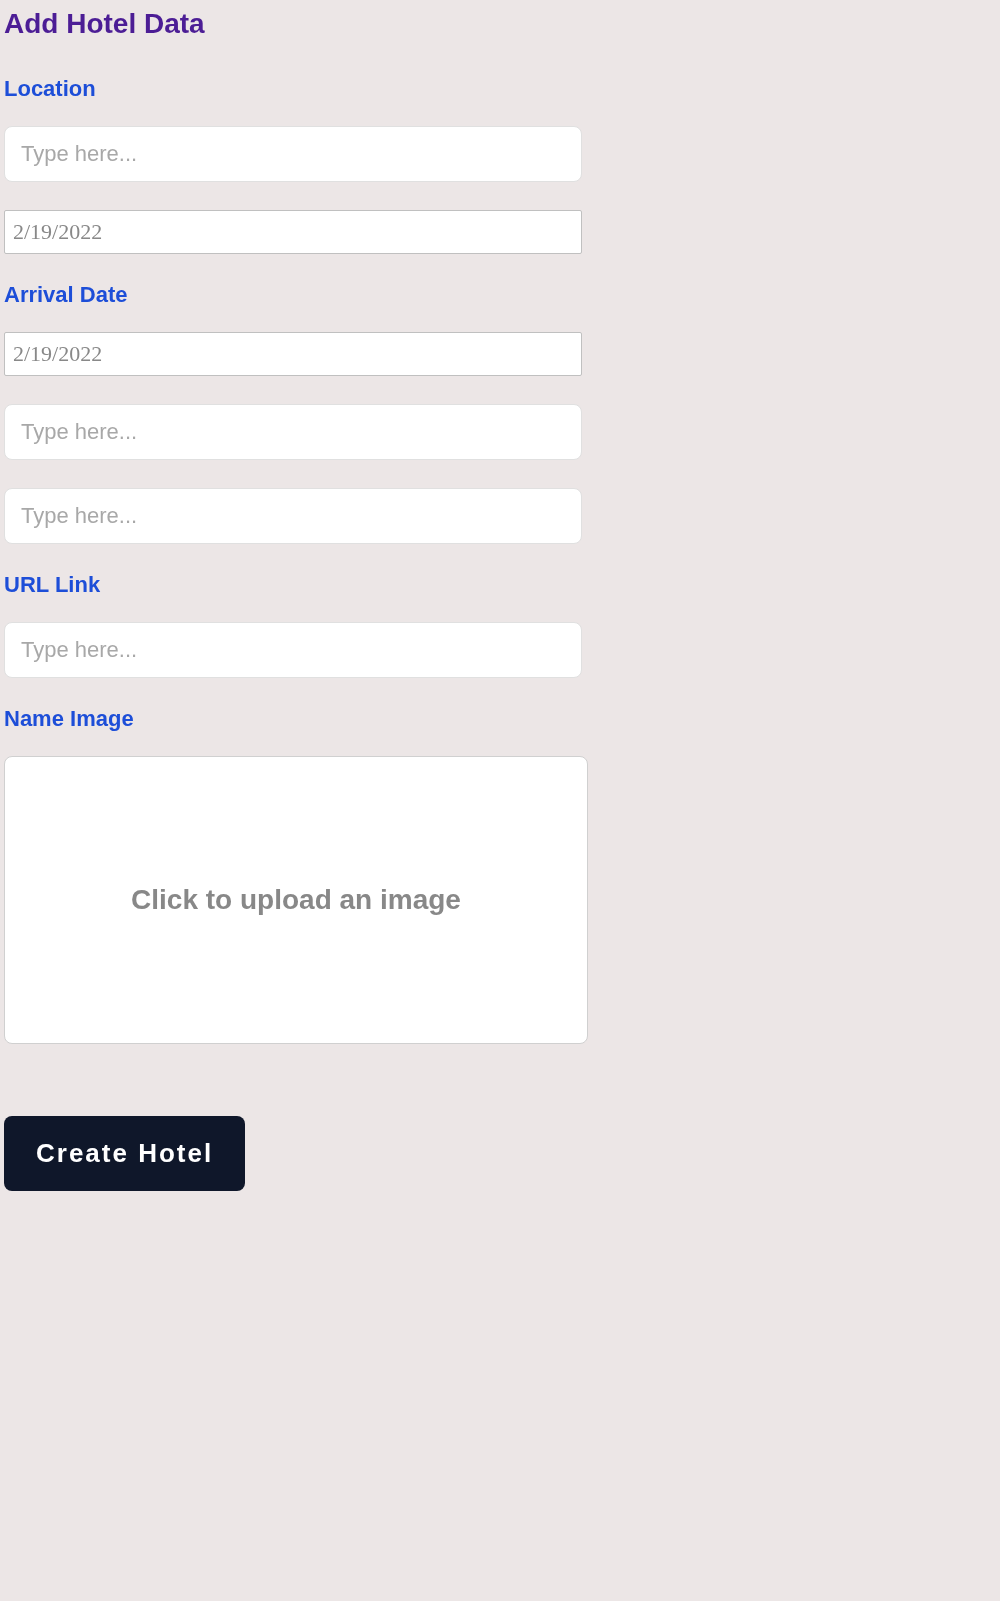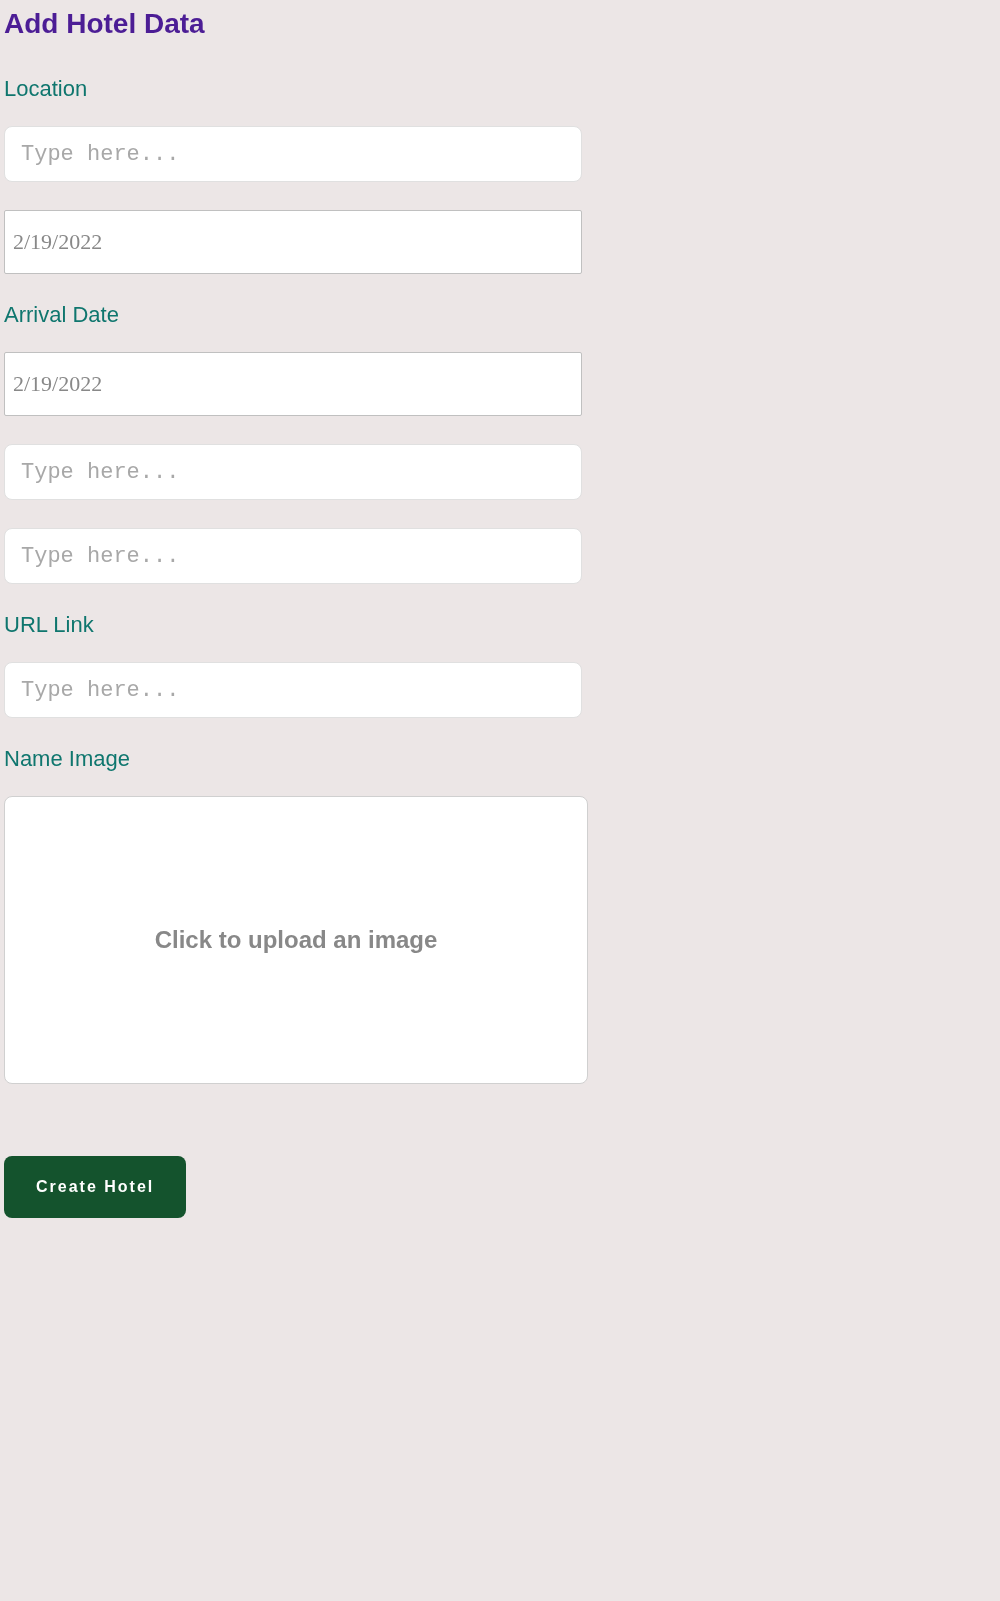--- a/index.html
+++ b/index.html
@@ -18,41 +18,41 @@
       font-weight: 700;
       color: #4c1d95;
       margin-bottom: 36px;
     }
     .form-group {
       margin-bottom: 28px;
     }
     .field-label {
       display: block;
       font-size: 22px;
-      color: #0f766e;
+      color: #1d4ed8;
       margin-bottom: 24px;
-      font-weight: 400;
+      font-weight: 700;
     }
     .text-input {
       width: 578px;
       height: 56px;
       background: #ffffff;
       border: 1px solid #e0e0e0;
       border-radius: 8px;
       padding: 0 16px;
       font-size: 22px;
       color: #333;
-      font-family: Liberation Mono, monospace;
+      font-family: Liberation Sans, sans-serif;
     }
     .text-input::placeholder {
       color: #a8a8a8;
     }
     .date-input {
       width: 578px;
-      height: 64px;
+      height: 44px;
       background: #ffffff;
       border: 1px solid #c0c0c0;
       border-radius: 2px;
       padding: 0 8px;
       font-size: 22px;
       color: #15803d;
       font-family: Georgia, 'Times New Roman', serif;
     }
     .date-input::placeholder {
       color: #888;
@@ -62,32 +62,32 @@
       height: 288px;
       background: #ffffff;
       border: 1px solid #d0d0d0;
       border-radius: 8px;
       display: flex;
       align-items: center;
       justify-content: center;
       cursor: pointer;
     }
     .upload-text {
-      font-size: 24px;
+      font-size: 28px;
       font-weight: 700;
       color: #888;
     }
     .submit-button {
       margin-top: 44px;
-      background: #14532d;
+      background: #0f172a;
       color: #ffffff;
       border: none;
       border-radius: 8px;
       padding: 22px 32px;
-      font-size: 16px;
+      font-size: 26px;
       font-weight: 600;
       letter-spacing: 2px;
       cursor: pointer;
     }
   </style>
 </head>
 <body>
 
 
 

